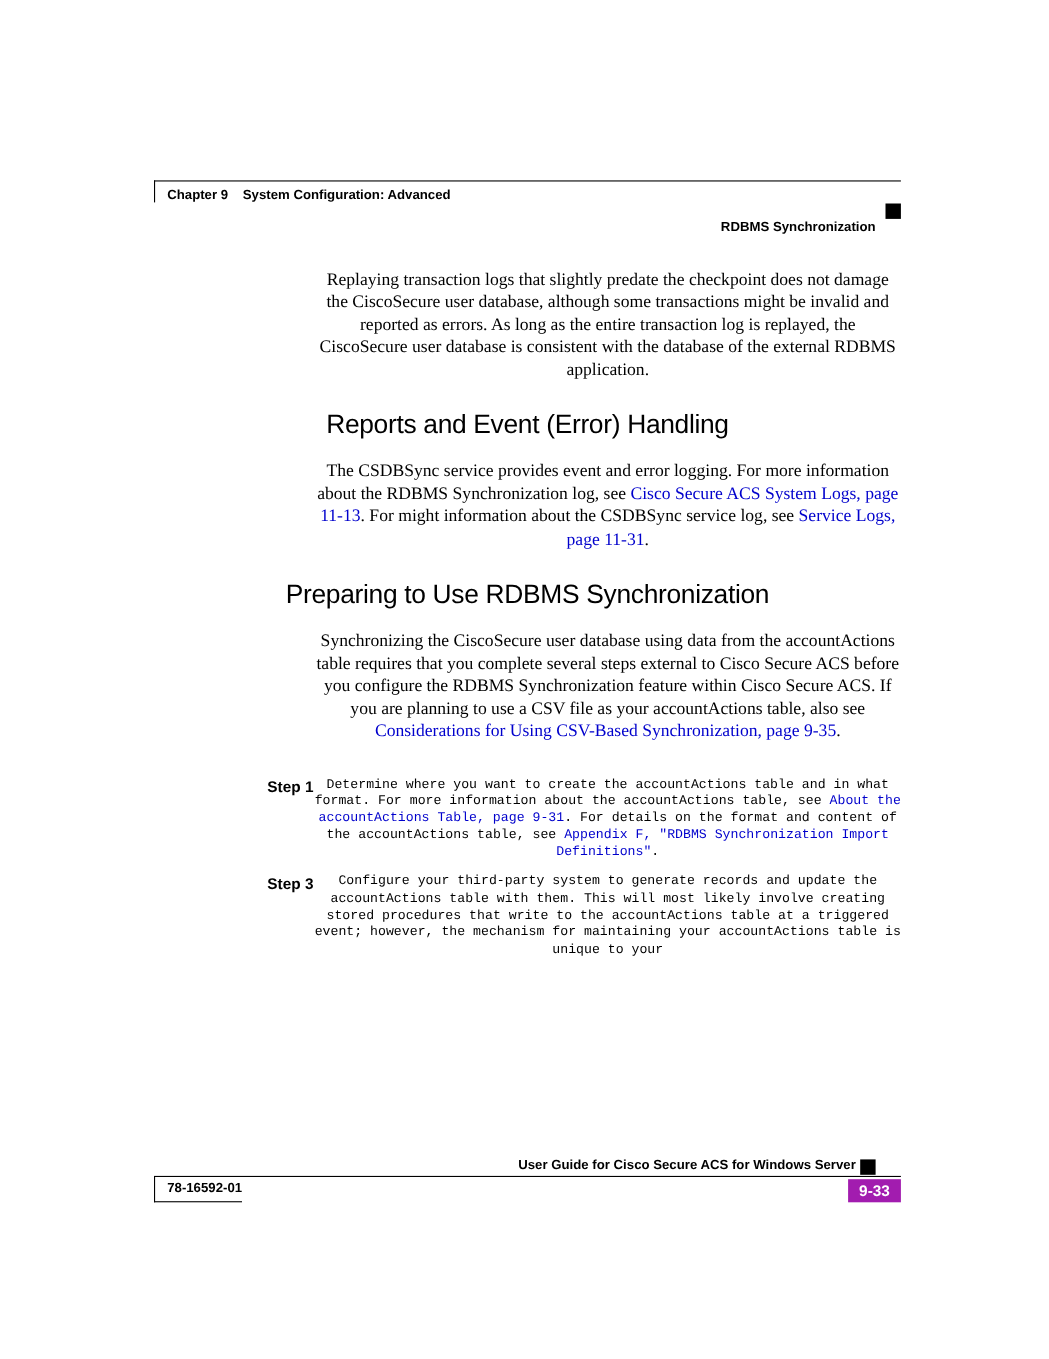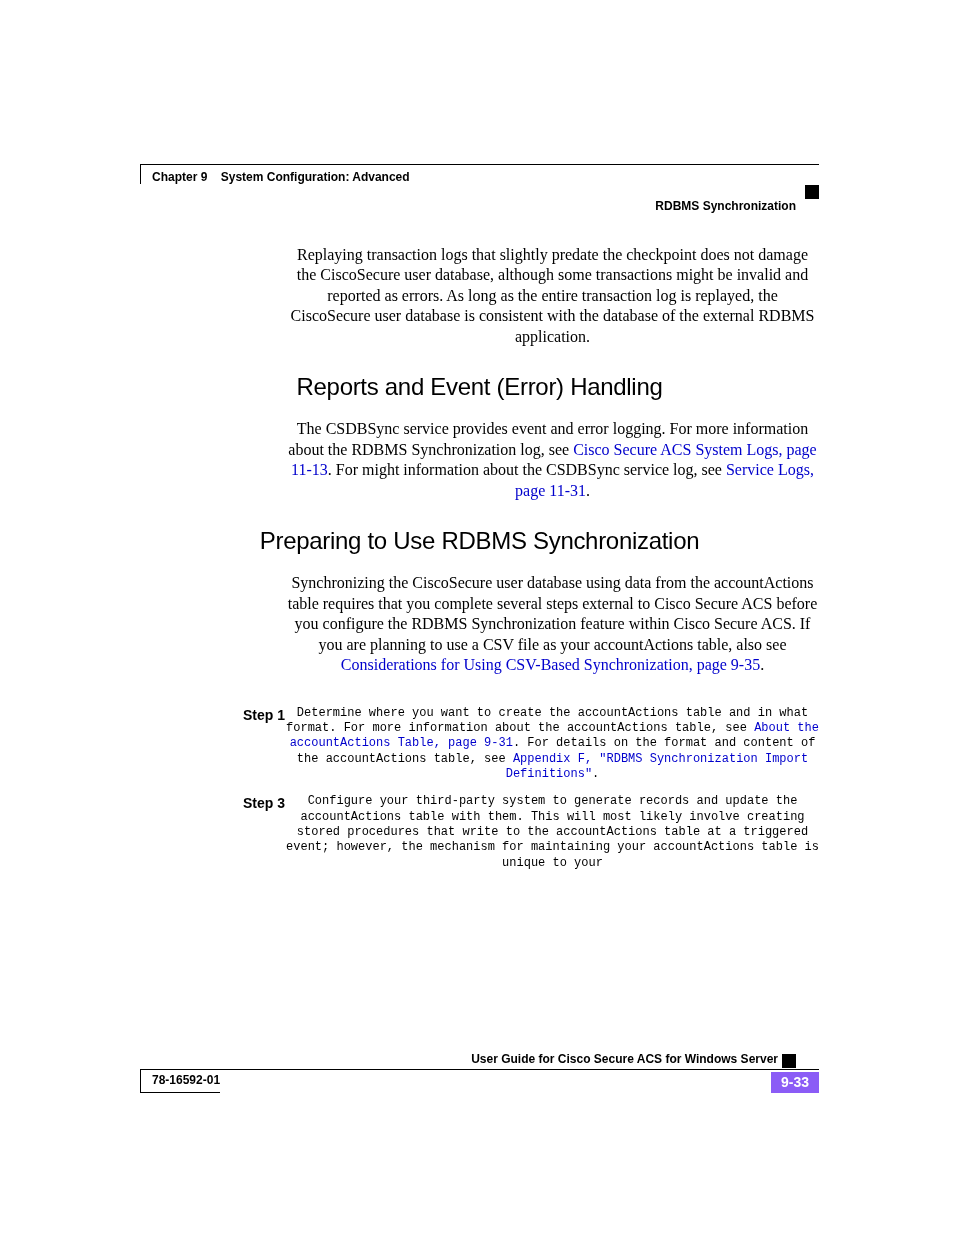--- a/index.html
+++ b/index.html
@@ -149,21 +149,21 @@
     left: 140px;
     bottom: 142px;
     width: 80px;
     height: 1px;
     background: #000;
   }
   .footer-pagetab {
     position: absolute;
     right: 135px;
     bottom: 142px;
-    background: #8b5cf6;
+    background: #a21caf;
     color: #fff;
     font-family: Arial, Helvetica, sans-serif;
     font-size: 14px;
     font-weight: bold;
     padding: 2px 10px 3px 10px;
   }
 </style>
 </head>
 <body>
 

